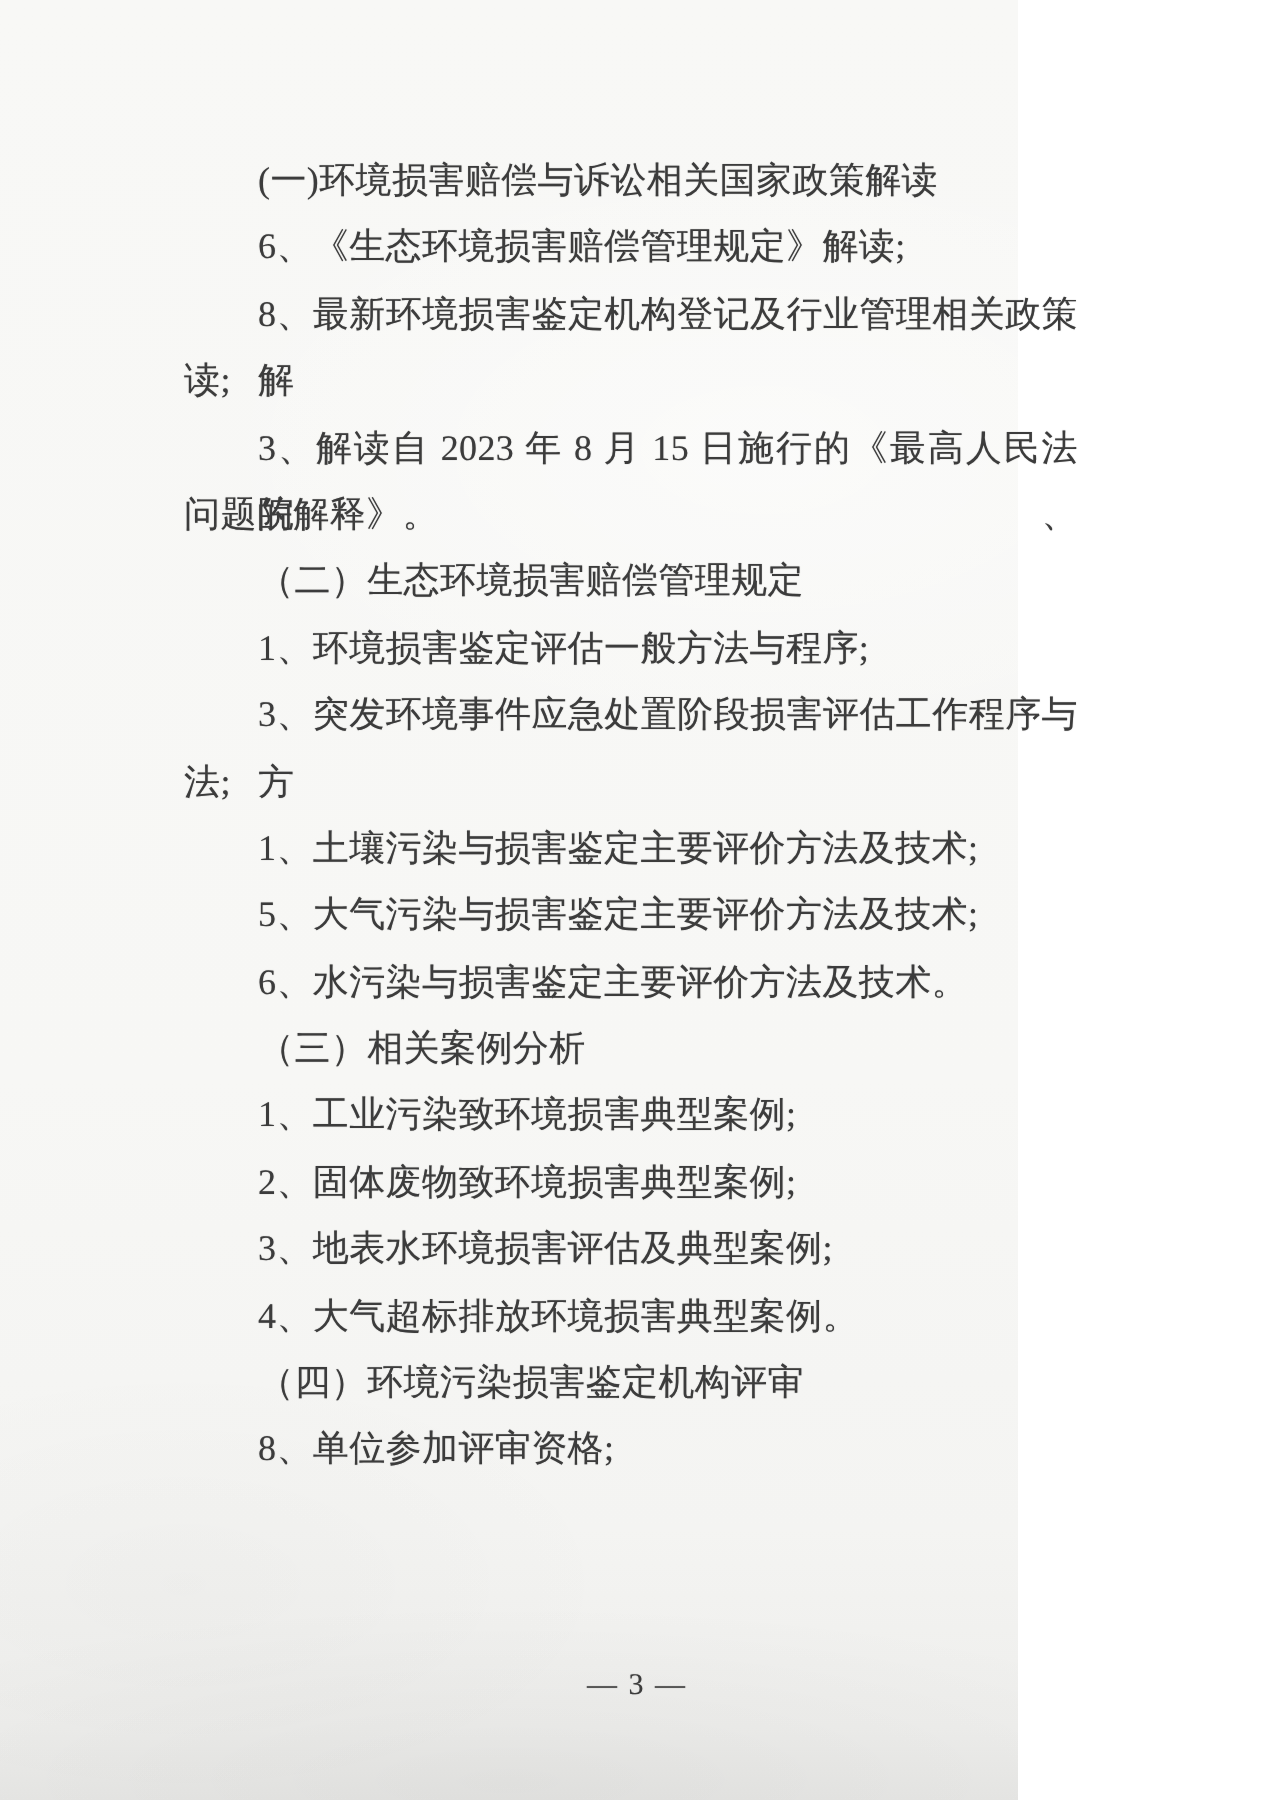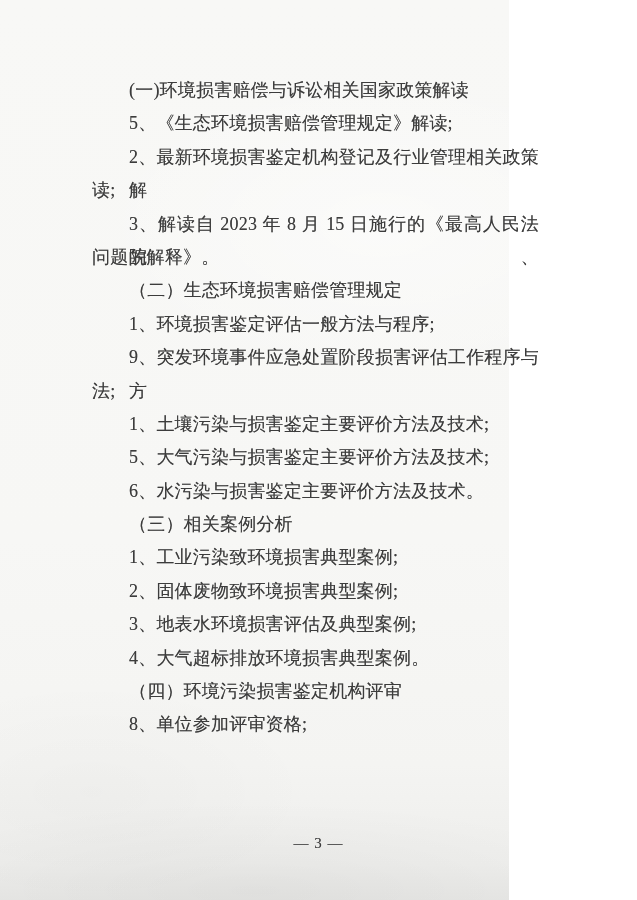--- a/index.html
+++ b/index.html
@@ -58,28 +58,28 @@
     letter-spacing: 1px;
     text-shadow: 0 0 0.5px rgba(70,70,70,0.5);
   }
 </style>
 </head>
 <body>
 
 <div class="page">
   <div class="doc-body" id="doc-body">
       <div class="line indent">(一)环境损害赔偿与诉讼相关国家政策解读</div>
-      <div class="line indent">5、《生态环境损害赔偿管理规定》解读;</div>
-      <div class="line indent stretch">2、最新环境损害鉴定机构登记及行业管理相关政策解</div>
+      <div class="line indent">6、《生态环境损害赔偿管理规定》解读;</div>
+      <div class="line indent stretch">8、最新环境损害鉴定机构登记及行业管理相关政策解</div>
       <div class="line">读;</div>
       <div class="line indent stretch">3、解读自 2023 年 8 月 15 日施行的《最高人民法院、</div>
       <div class="line">问题的解释》。</div>
       <div class="line indent">（二）生态环境损害赔偿管理规定</div>
       <div class="line indent">1、环境损害鉴定评估一般方法与程序;</div>
-      <div class="line indent stretch">9、突发环境事件应急处置阶段损害评估工作程序与方</div>
+      <div class="line indent stretch">3、突发环境事件应急处置阶段损害评估工作程序与方</div>
       <div class="line">法;</div>
       <div class="line indent">1、土壤污染与损害鉴定主要评价方法及技术;</div>
       <div class="line indent">5、大气污染与损害鉴定主要评价方法及技术;</div>
       <div class="line indent">6、水污染与损害鉴定主要评价方法及技术。</div>
       <div class="line indent">（三）相关案例分析</div>
       <div class="line indent">1、工业污染致环境损害典型案例;</div>
       <div class="line indent">2、固体废物致环境损害典型案例;</div>
       <div class="line indent">3、地表水环境损害评估及典型案例;</div>
       <div class="line indent">4、大气超标排放环境损害典型案例。</div>
       <div class="line indent">（四）环境污染损害鉴定机构评审</div>

